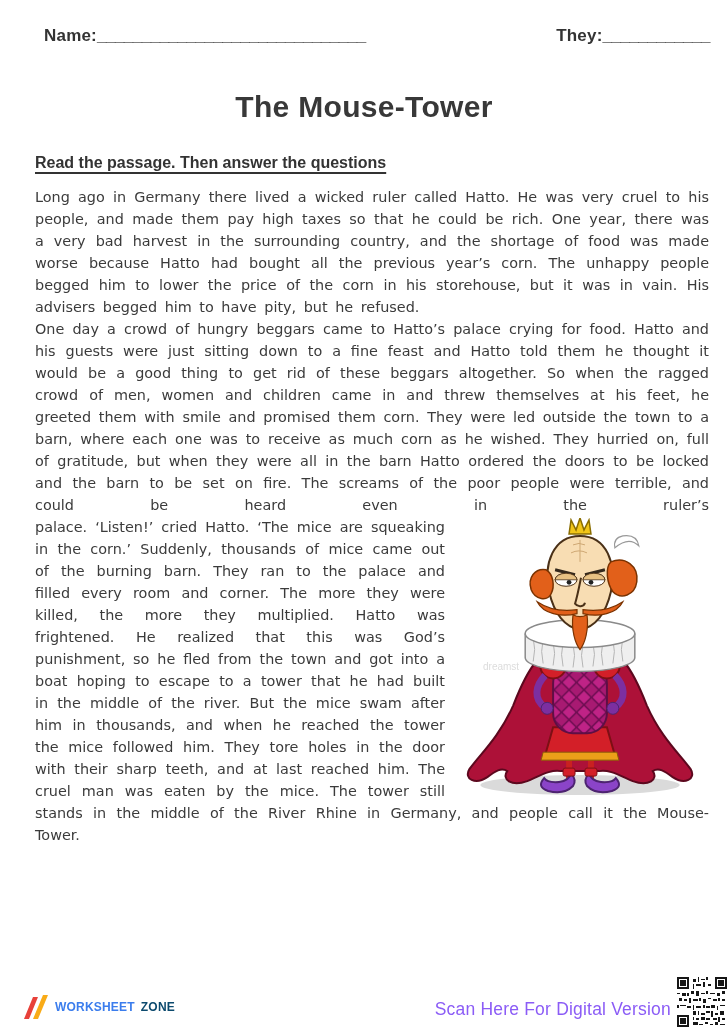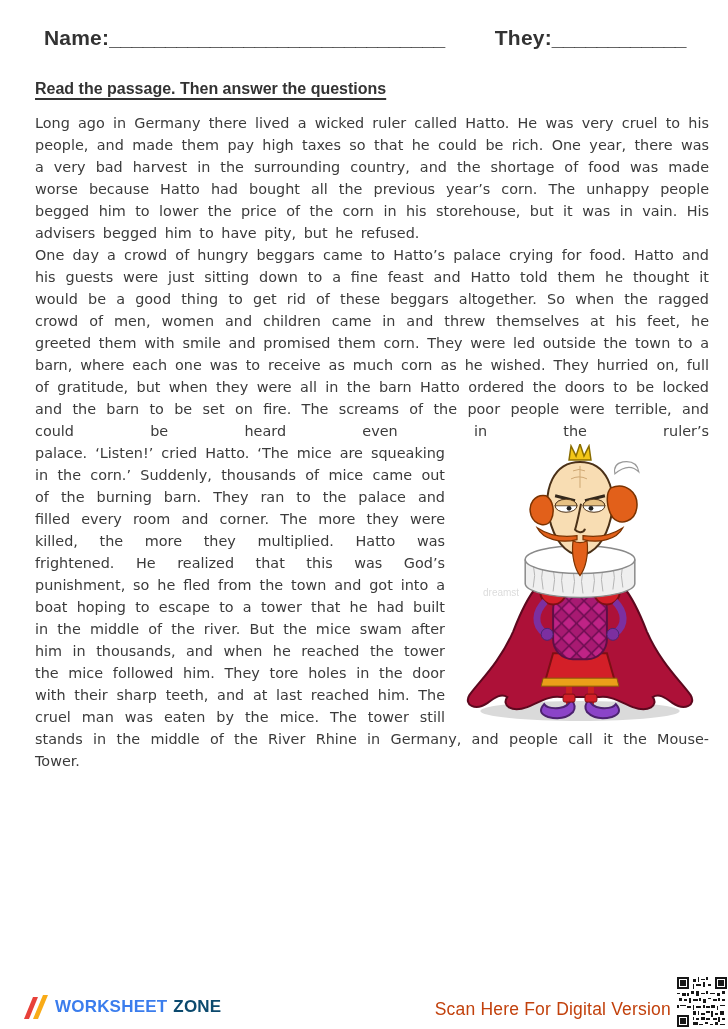--- a/index.html
+++ b/index.html
@@ -8,23 +8,23 @@
     position:relative;
     width:728px; height:1029px;
     background:#ffffff;
     overflow:hidden;
     font-family:"DejaVu Sans", sans-serif;
     color:#3a3a3a;
   }
   
   .header-row {
     display:flex; justify-content:space-between;
-    padding:26px 42px 0 44px;
+    padding:26px 18px 0 44px;
     font-family:"Liberation Sans", sans-serif;
-    font-weight:bold; font-size:21px; color:#333;
+    font-weight:bold; font-size:17px; color:#333;
     letter-spacing:0.2px;
   }
   .field { white-space:nowrap; }
   .field .line { font-weight:bold; color:#3a3a3a; letter-spacing:-0.5px; }
   
   .title {
     margin-top:44px;
     text-align:center;
     font-family:"Liberation Sans", sans-serif;
     font-size:30px; font-weight:bold; color:#383838;
@@ -59,45 +59,46 @@
     font-size:10px; color:#9a9a9a; opacity:0.35;
     font-family:"Liberation Sans", sans-serif;
     pointer-events:none;
   }
   
   .footer { position:absolute; left:0; right:0; bottom:0; height:58px; }
   .brand {
     position:absolute; left:24px; bottom:9px;
     display:flex; align-items:center; gap:7px;
     font-family:"Liberation Sans", sans-serif;
-    font-weight:bold; font-size:17px; letter-spacing:0.2px;
+    font-weight:bold; font-size:12px; letter-spacing:0.2px;
   }
   .brand .w1 { color:#3b7ded; }
   .brand .w2 { color:#0c4a6e; margin-left:-1px; }
   .scan-text {
     position:absolute; right:57px; bottom:9px;
     font-family:"Liberation Sans", sans-serif;
-    font-size:17.5px; color:#c2410c; letter-spacing:0.2px;
+    font-size:17.5px; color:#8b5cf6; letter-spacing:0.2px;
   }
   .qr { position:absolute; right:1px; bottom:1px; width:50px; height:52px; }
 </style>
 </head>
 <body>
 
 <div class="page">
 
   <div class="header-row">
     <div class="field">
       <span>Name:</span><span class="line">______________________________</span>
     </div>
     <div class="field">
       <span>They:</span><span class="line">____________</span>
     </div>
   </div>
 
+  <div class="title">The Mouse-Tower</div>
 
   <div class="instruction">Read the passage. Then answer the questions</div>
 
   <div class="passage">
     <p>Long ago in Germany there lived a wicked ruler called Hatto. He was very cruel to his people, and made them pay high taxes so that he could be rich. One year, there was a very bad harvest in the surrounding country, and the shortage of food was made worse because Hatto had bought all the previous year’s corn. The unhappy people begged him to lower the price of the corn in his storehouse, but it was in vain. His advisers begged him to have pity, but he refused.</p>
     <p class="force-just">One day a crowd of hungry beggars came to Hatto’s palace crying for food. Hatto and his guests were just sitting down to a fine feast and Hatto told them he thought it would be a good thing to get rid of these beggars altogether. So when the ragged crowd of men, women and children came in and threw themselves at his feet, he greeted them with smile and promised them corn. They were led outside the town to a barn, where each one was to receive as much corn as he wished. They hurried on, full of gratitude, but when they were all in the barn Hatto ordered the doors to be locked and the barn to be set on fire. The screams of the poor people were terrible, and could be heard even in the ruler’s</p>
     <p>
       <span class="king-float">
         <svg viewBox="0 0 252 285" width="252" height="284">
           <defs>

